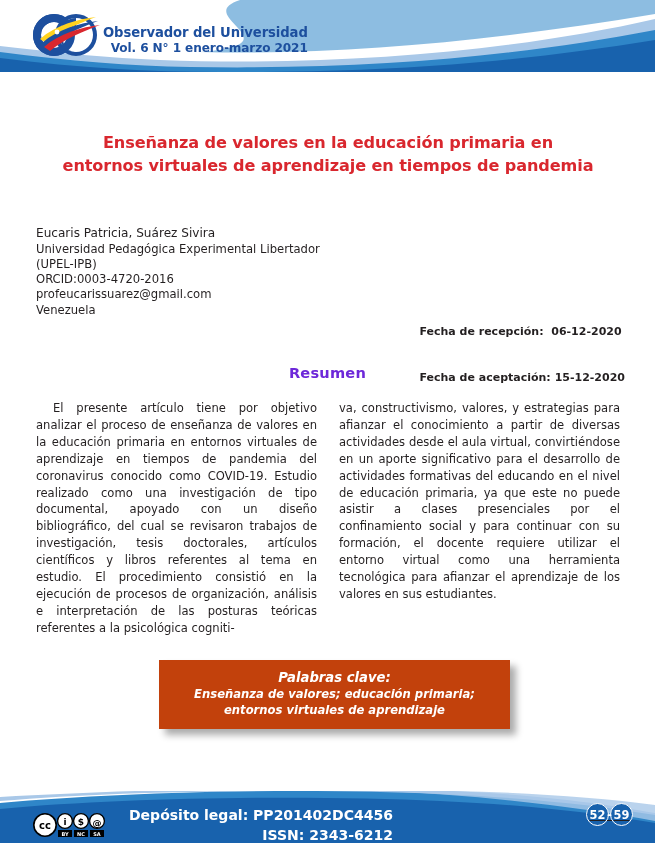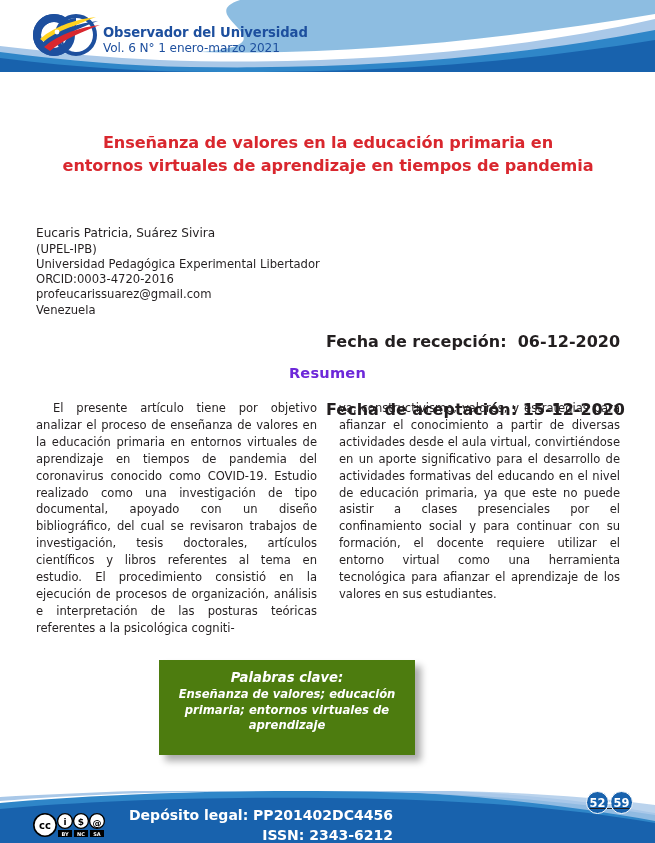--- a/index.html
+++ b/index.html
@@ -33,24 +33,25 @@
   }
   .masthead-title {
     font-size: 13.2px;
     font-weight: bold;
     color: #1d4f9e;
     letter-spacing: -0.1px;
     white-space: nowrap;
   }
   .masthead-sub {
     font-size: 12.1px;
-    font-weight: normal;
+    font-weight: bold;
     color: #1d4f9e;
     letter-spacing: -0.1px;
     white-space: nowrap;
+    text-align: right;
   }
   .logo {
     position: absolute;
     left: 30px;
     top: 9px;
     width: 72px;
     height: 52px;
   }
 
   
@@ -87,21 +88,21 @@
   .authors .name {
     font-weight: normal;
     font-size: 12.1px;
   }
 
   .dates {
     position: absolute;
     right: 30px;
     top: 236px;
     text-align: left;
-    font-size: 16px;
+    font-size: 11px;
     font-weight: bold;
     line-height: 1.42;
     color: #231f20;
   }
   .dates .row { white-space: pre; }
 
   .resumen-heading {
     position: absolute;
     left: 0;
     top: 292px;
@@ -130,24 +131,24 @@
     color: #231f20;
     hyphens: manual;
   }
   .abstract .col.first { text-indent: 17px; }
 
   
   .keywords-box {
     position: absolute;
     left: 159px;
     top: 588px;
-    width: 256px;
-    background: #4d7c0f;
+    width: 351px;
+    background: #c2410c;
     box-shadow: 6px 6px 7px rgba(0,0,0,0.33);
-    padding: 9px 14px 22px 14px;
+    padding: 9px 14px 11px 14px;
     box-sizing: border-box;
     text-align: center;
     color: #ffffff;
   }
   .keywords-title {
     font-size: 13.2px;
     font-weight: bold;
     font-style: italic;
     line-height: 1.3;
     margin-bottom: 1px;
@@ -182,21 +183,21 @@
     font-size: 14px;
     font-weight: bold;
     color: #ffffff;
     line-height: 1.45;
     white-space: nowrap;
   }
 
   .pages-block {
     position: absolute;
     right: 22px;
-    top: 0;
+    top: 12px;
     display: flex;
     align-items: center;
     text-decoration: underline;
   }
   .page-badge {
     width: 23px;
     height: 23px;
     border-radius: 50%;
     background: #1862ad;
     border: 1.6px solid #ffffff;
@@ -251,22 +252,22 @@
     <div class="masthead-sub">Vol. 6 N° 1 enero-marzo 2021</div>
   </div>
 </div>
 
 <div class="page">
 
   <div class="article-title">Enseñanza de valores en la educación primaria en entornos virtuales de aprendizaje en tiempos de pandemia</div>
 
   <div class="authors">
     <div class="name">Eucaris Patricia, Suárez Sivira</div>
+    <div>Universidad Pedagógica Experimental Libertador</div>
     <div>(UPEL-IPB)</div>
-    <div>Universidad Pedagógica Experimental Libertador</div>
     <div>ORCID:0003-4720-2016</div>
     <div>profeucarissuarez@gmail.com</div>
     <div>Venezuela</div>
   </div>
 
   <div class="dates">
     <div class="row">
       <span>Fecha de recepción:</span><span>  </span><span>06-12-2020</span>
     </div>
     <div class="row">

